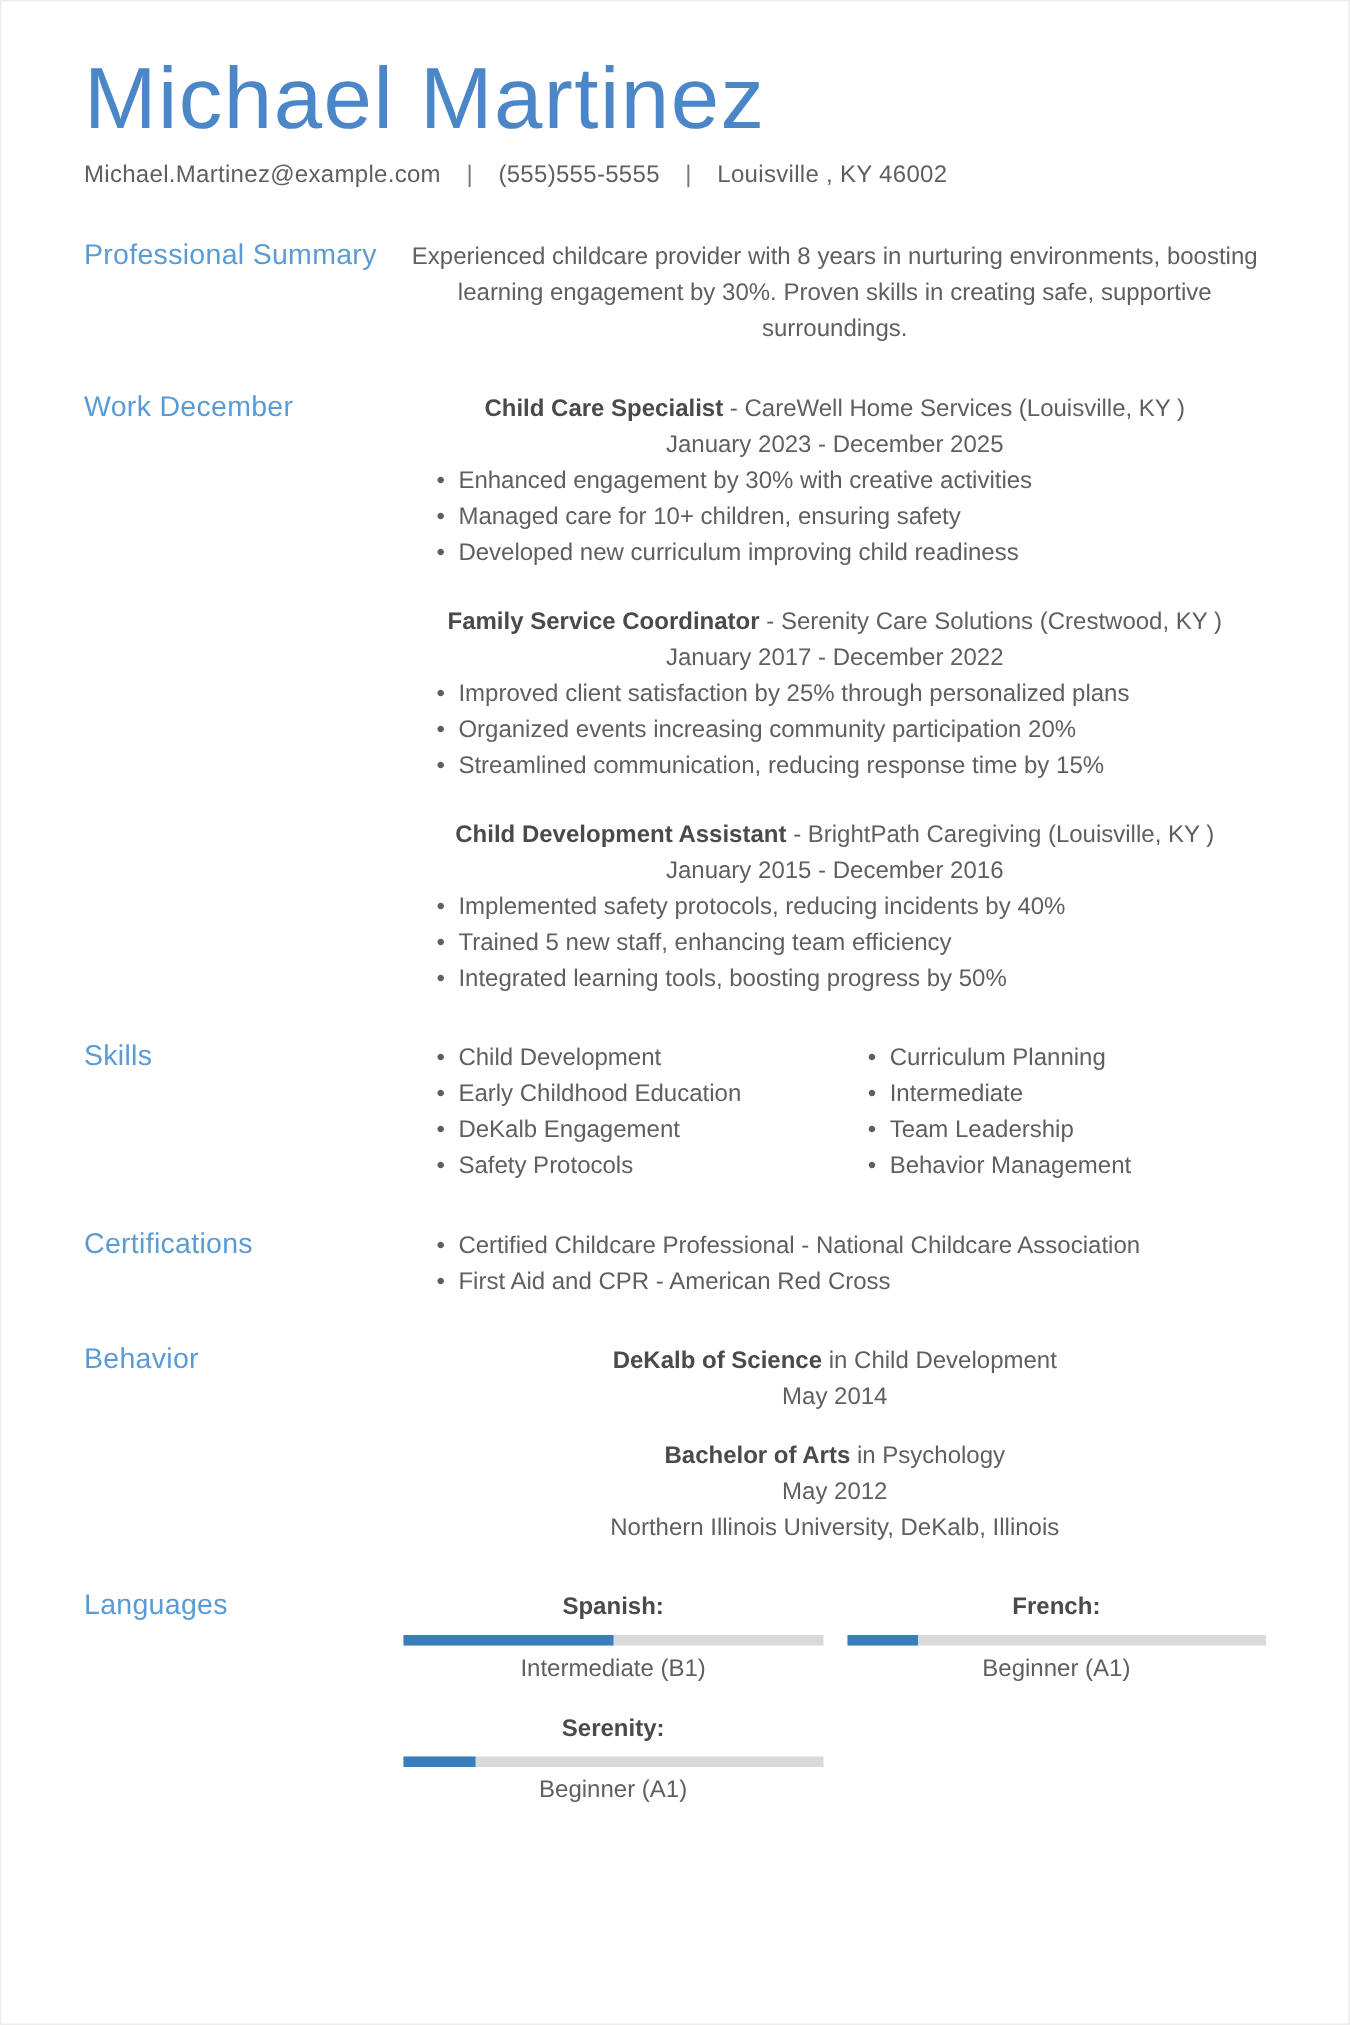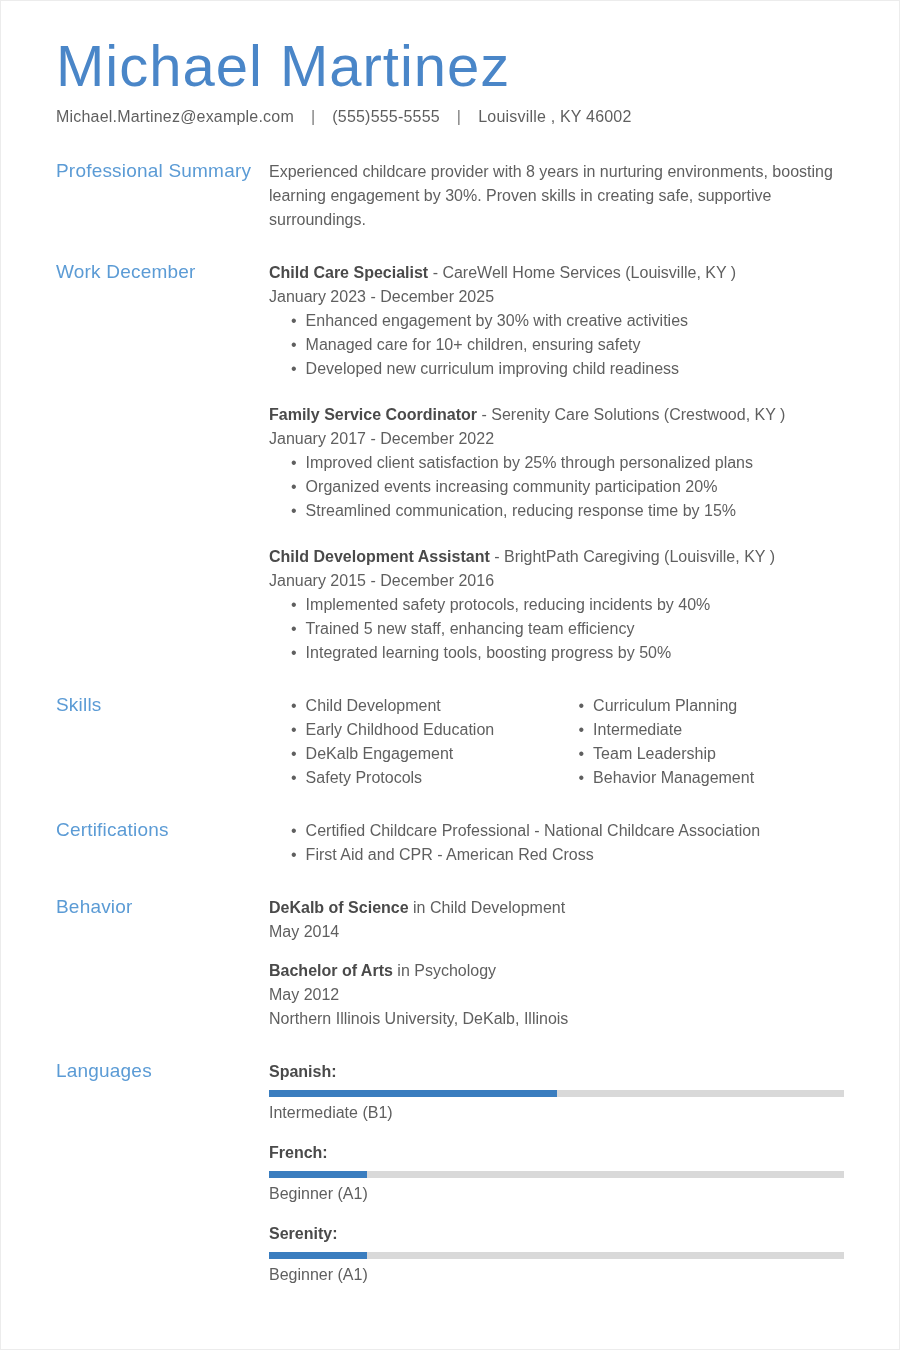--- a/index.html
+++ b/index.html
@@ -36,36 +36,36 @@
   
   .sections { margin-top:34px; }
   .section { display:flex; margin-bottom:29px; }
   .section-label {
     width:213px; flex-shrink:0; padding-right:12px;
     font-size:19px; color:var(--heading-blue);
     letter-spacing:0.2px;
   }
   .section-content {
     flex:1;
-    font-size:16px; line-height:24px; color:var(--body-gray);
+    font-size:16px; line-height:24px; color:var(--body-gray);text-align:center;
   }
   .bold { font-weight:bold; color:var(--bold-gray); }
   
   .b-row { display:flex; padding-left:22px; }
   .b-dot { margin-right:9px; flex-shrink:0; }
   
   .job { margin-bottom:22px; }
   .job:last-child { margin-bottom:0; }
   
   .skills-grid { display:grid; grid-template-columns:1fr 1fr; column-gap:0; }
   
   .degree { margin-bottom:15px; }
   .degree:last-child { margin-bottom:0; }
   
-  .lang-grid { display:grid; grid-template-columns:1fr; column-gap:20px; row-gap:10px;gap:16px; }
+  .lang-grid { display:grid; grid-template-columns:1fr 1fr; column-gap:20px; row-gap:10px;gap:16px; }
   .lang-bar {
     height:7px; background:var(--bar-track);
     margin:6px 0 4px 0;
   }
   .lang-bar-fill { height:100%; background:var(--bar-fill); }
 </style>
 </head>
 <body>
 
 <div class="page">

